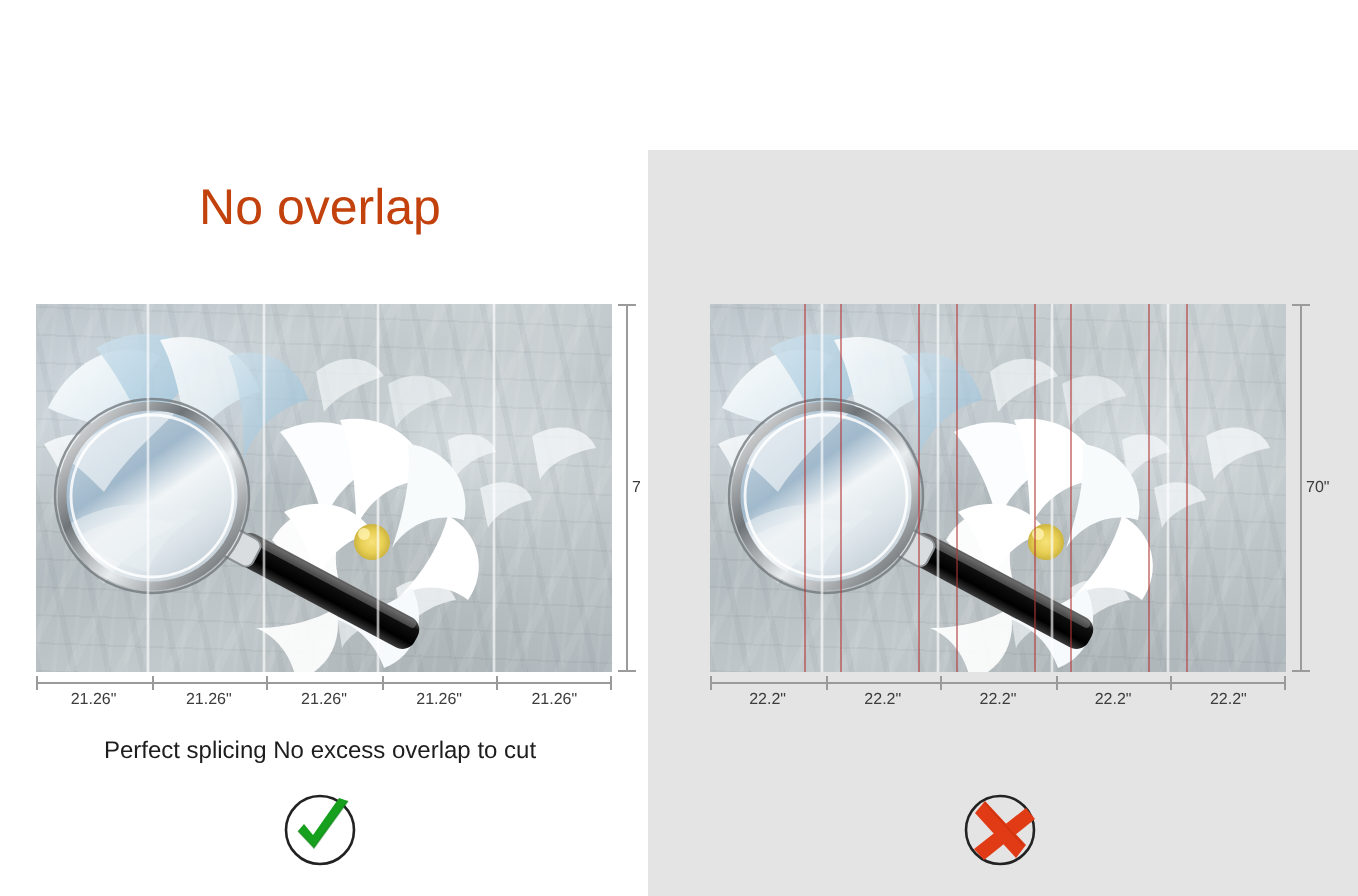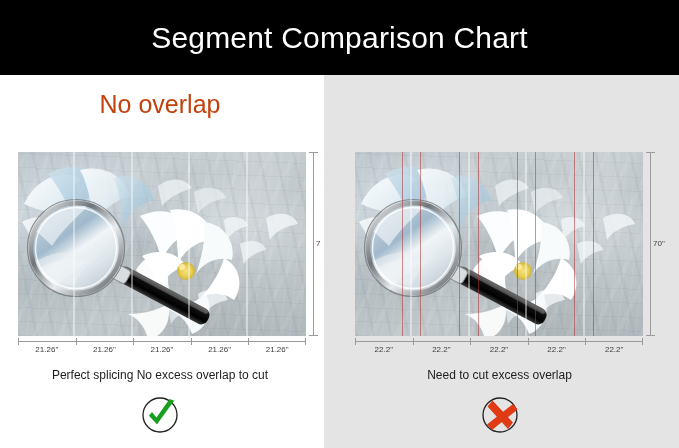--- a/index.html
+++ b/index.html
@@ -216,23 +216,20 @@
     display: flex;
     justify-content: center;
   }
   .verdict svg { display: block; }
 </style>
 </head>
 <body>
 
 <div class="page">
 
-  <div class="header">
-    <div class="header-title">Segment Comparison Chart</div>
-  </div>
 
   <div class="panels">
 
     <div class="panel panel-left">
 
       <div class="panel-heading">No overlap</div>
 
       <div class="mural-wrap">
         <div class="mural">
           <div class="tex"></div>
@@ -457,21 +454,20 @@
         <div class="vtick" style="left:calc(100% - 1px)"></div>
         <div class="seg-labels">
           <div class="seg-label">22.2"</div>
           <div class="seg-label">22.2"</div>
           <div class="seg-label">22.2"</div>
           <div class="seg-label">22.2"</div>
           <div class="seg-label">22.2"</div>
         </div>
       </div>
 
-      <div class="caption">Need to cut excess overlap</div>
 
       <div class="verdict">
         <svg width="40" height="40" viewBox="0 0 40 40">
           <circle cx="20" cy="20" r="17" fill="none" stroke="#222222" stroke-width="1.3"></circle>
           <path d="M7.5,11.5 L12.5,5.5 L33,27.5 L28,34 Z" fill="#e03b14"></path>
           <path d="M33,9 L37.5,14.5 L12,35 L7,29.5 Z" fill="#e03b14"></path>
           <path d="M12,6 L32,28" fill="none" stroke="#b82c0c" stroke-width="0.7" opacity="0.45"></path>
         </svg>
       </div>
     </div>

